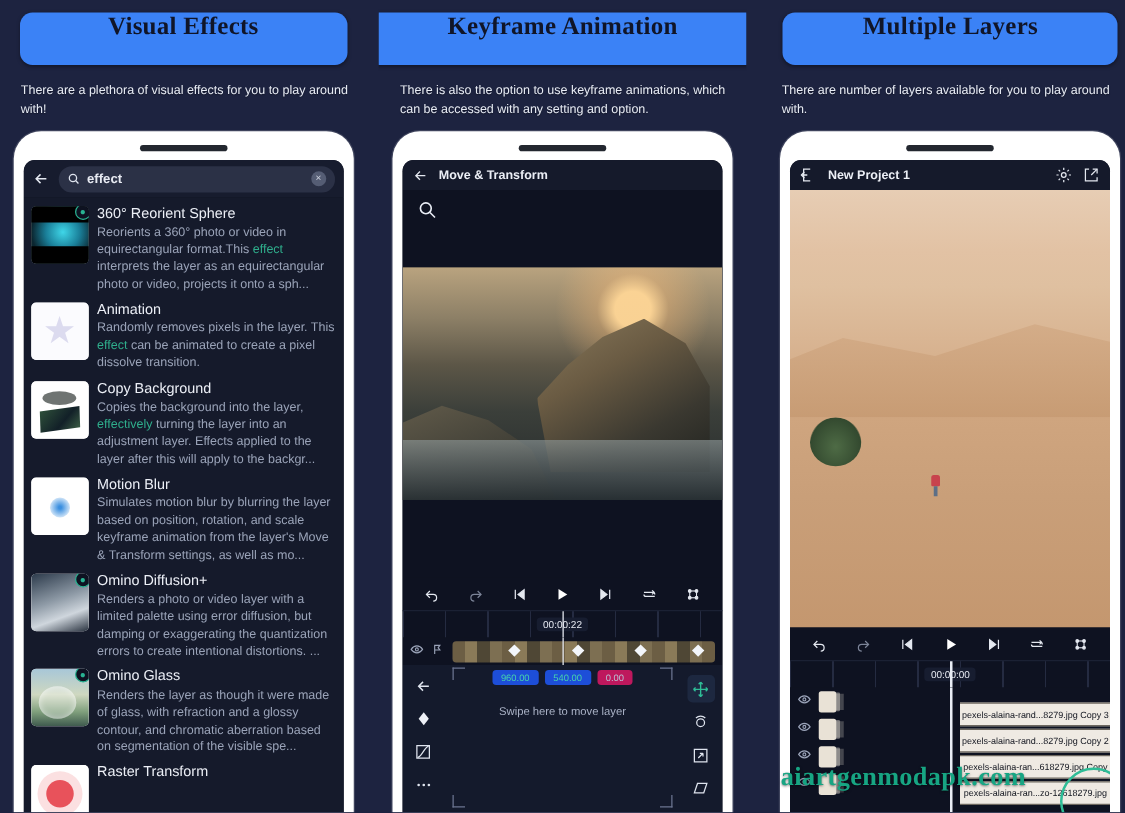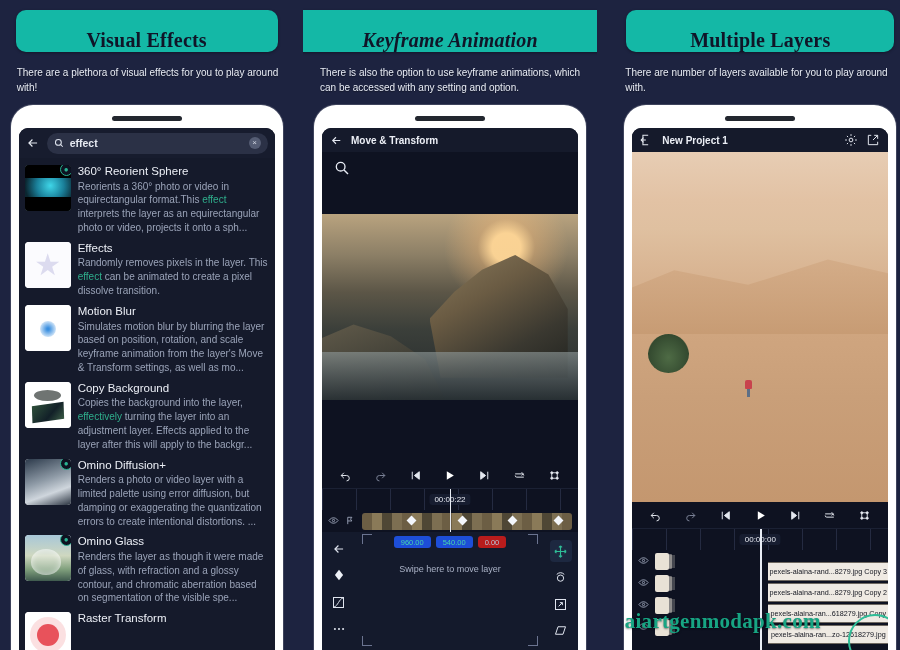--- a/index.html
+++ b/index.html
@@ -24,35 +24,35 @@
     display: flex;
     flex-direction: column;
     align-items: center;
     overflow: hidden;
   }
   
   .pill {
     margin-top: 10px;
     width: 262px;
     height: 42px;
-    background: #14b8a6;
+    background: #3b82f6;
     border-radius: 10px;
     display: flex;
-    align-items: flex-end;
+    align-items: flex-start;
     justify-content: center;
     box-shadow: 0 1px 3px rgba(0,0,0,.35);
   }
   .pill span {
     font-family: "Liberation Serif", serif;
     font-weight: bold;
     font-size: 20px;
     color: #101528;
     letter-spacing: .2px;
   }
-  .panel:nth-child(2) .pill { width: 322px; font-style: italic; }
+  .panel:nth-child(2) .pill { width: 322px; }
   .panel:nth-child(3) .pill { width: 268px; margin-left: 14px; }
   
   .subtitle {
     margin-top: 14px;
     width: 272px;
     color: #e8ecf5;
     font-size: 10px;
     line-height: 1.45;
     text-align: left;
     padding-left: 6px;
@@ -286,21 +286,21 @@
   .kfpanel { flex:0 0 auto; background:#141a2c; display:flex; }
   .rail { width:34px; display:flex; flex-direction:column; align-items:center; justify-content:space-around; padding:6px 0; }
   .rail .r { color:#dfe4ee; }
   .rail .r.act { color:#2fbd97; }
   .rail.right .r { width:22px; height:22px; display:flex; align-items:center; justify-content:center; border-radius:4px; }
   .rail.right .r.act { background:#1d2840; }
   .pad { flex:1; position:relative; padding:4px 2px; }
   .pills { display:flex; gap:5px; justify-content:center; margin-bottom:4px; }
   .vpill { font-size:7.5px; padding:1.5px 7px; border-radius:3px; }
   .vpill.g { background:#1d4ed8; color:#46d3ac; }
-  .vpill.n { background:#b91c1c; color:#b9c2d6; }
+  .vpill.n { background:#be185d; color:#b9c2d6; }
   .padhint { color:#aab2c6; font-size:9px; text-align:center; margin-top:16px; }
   .corner { position:absolute; width:10px; height:10px; border:1.5px solid #6b7490; }
   .corner.tl { top:2px; left:6px; border-right:0; border-bottom:0; }
   .corner.tr { top:2px; right:6px; border-left:0; border-bottom:0; }
   .corner.bl { bottom:4px; left:6px; border-right:0; border-top:0; }
   .corner.br { bottom:4px; right:6px; border-left:0; border-top:0; }
 
   
   .layerlabels { position:absolute; right:0; top:12px; width:120px; }
   .llab { height:19px; margin-bottom:2px; background:#efeae3; color:#12151f;
@@ -371,47 +371,47 @@
             </div>
           </div>
 
           <div class="fxrow">
             <div class="thumb">
               <div class="inner art-star">
                   <i>★</i>
                 </div>
             </div>
             <div class="fxtext">
-              <div class="fxname">Effects</div>
+              <div class="fxname">Animation</div>
               <div class="fxdesc"><span>Randomly removes pixels in the layer. This </span><em>effect</em><span> can be animated to create a pixel dissolve transition.</span></div>
-            </div>
-          </div>
-
-          <div class="fxrow">
-            <div class="thumb">
-              <div class="inner art-motion">
-                  <i></i>
-                </div>
-            </div>
-            <div class="fxtext">
-              <div class="fxname">Motion Blur</div>
-              <div class="fxdesc">Simulates motion blur by blurring the layer based on position, rotation, and scale keyframe animation from the layer's Move &amp; Transform settings, as well as mo...</div>
             </div>
           </div>
 
           <div class="fxrow">
             <div class="thumb">
               <div class="inner art-copybg">
                   <div class="e"></div>
                   <div class="d"></div>
                 </div>
             </div>
             <div class="fxtext">
               <div class="fxname">Copy Background</div>
               <div class="fxdesc"><span>Copies the background into the layer, </span><em>effectively</em><span> turning the layer into an adjustment layer. Effects applied to the layer after this will apply to the backgr...</span></div>
+            </div>
+          </div>
+
+          <div class="fxrow">
+            <div class="thumb">
+              <div class="inner art-motion">
+                  <i></i>
+                </div>
+            </div>
+            <div class="fxtext">
+              <div class="fxname">Motion Blur</div>
+              <div class="fxdesc">Simulates motion blur by blurring the layer based on position, rotation, and scale keyframe animation from the layer's Move &amp; Transform settings, as well as mo...</div>
             </div>
           </div>
 
           <div class="fxrow">
             <div class="thumb">
               <div class="inner art-diff"></div>
               <div class="badge">●</div>
             </div>
             <div class="fxtext">
               <div class="fxname">Omino Diffusion+</div>

